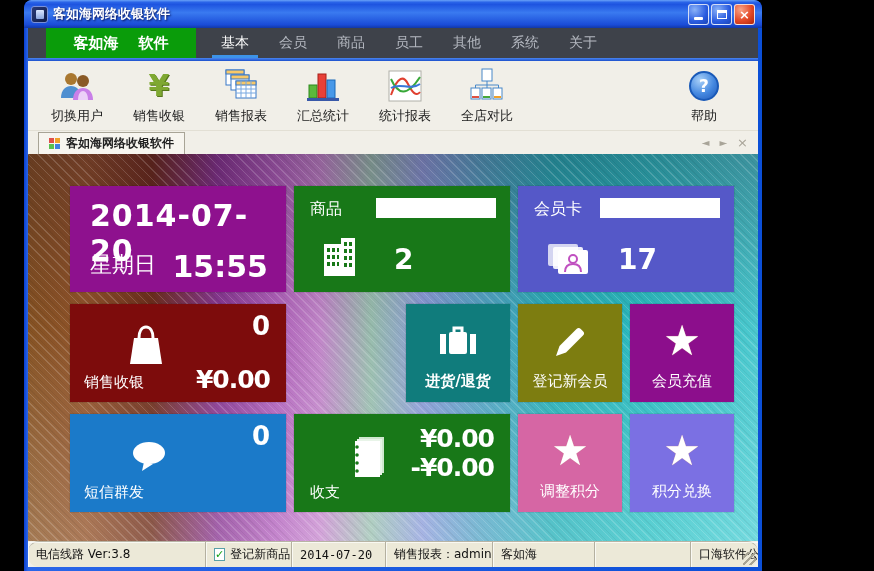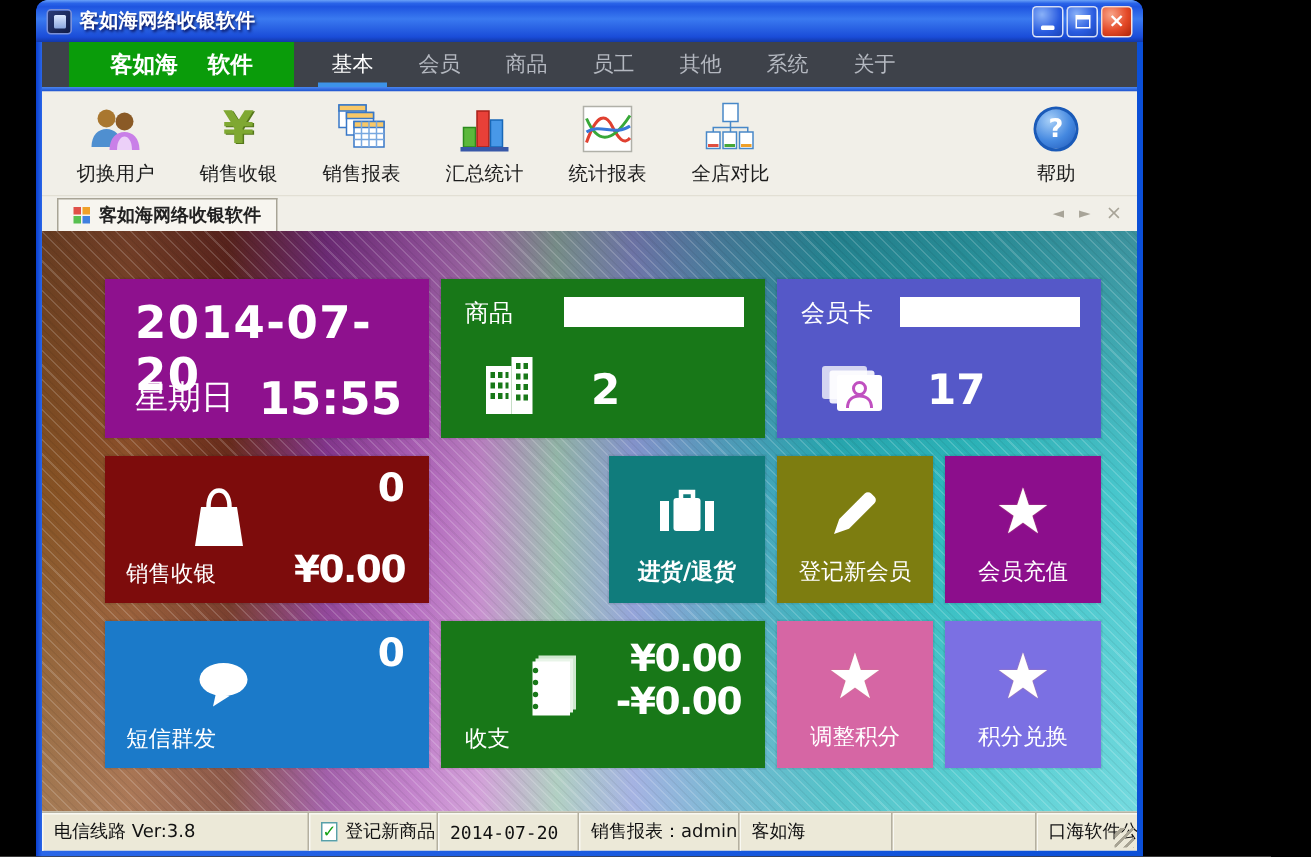--- a/index.html
+++ b/index.html
@@ -101,21 +101,21 @@
   .bag-pos { position:absolute; left:52px; top:18px; }
   .cash-amount { position:absolute; right:16px; bottom:8px; }
   .bubble-pos { position:absolute; left:56px; top:24px; }
   .book-pos { position:absolute; left:52px; top:18px; }
   .bal-in  { position:absolute; right:16px; top:10px; }
   .bal-out { position:absolute; right:16px; bottom:30px; }
   .bal-label { position:absolute; left:16px; bottom:10px; font-size:15px; }
 
   
   .statusbar { height:26px; background:#ece9d8; border-top:1px solid #b8b4a4; display:flex;
-               align-items:center; font-size:12px; color:#111; flex:0 0 auto; position:relative; }
+               align-items:center; font-size:12px; color:#111; flex:0 0 auto; position:relative;border-radius:11px; }
   .st { height:100%; display:flex; align-items:center; padding:0 8px; border-right:1px solid #b4b0a0;
         box-shadow:inset 1px 1px 0 rgba(255,255,255,.7); white-space:nowrap; overflow:hidden; }
   .st.mono { font-family:"DejaVu Sans Mono","Liberation Mono",monospace; }
   .checkbox { width:13px; height:13px; background:#fff; border:1px solid #58a0a8; margin-right:5px;
               display:flex; align-items:center; justify-content:center; font-size:11px; font-weight:bold; color:#12a012; }
   .grip { position:absolute; right:2px; bottom:2px; width:13px; height:13px;
           background: repeating-linear-gradient(135deg, transparent 0 3px, #a8a494 3px 5px); }
 </style>
 </head>
 <body>

